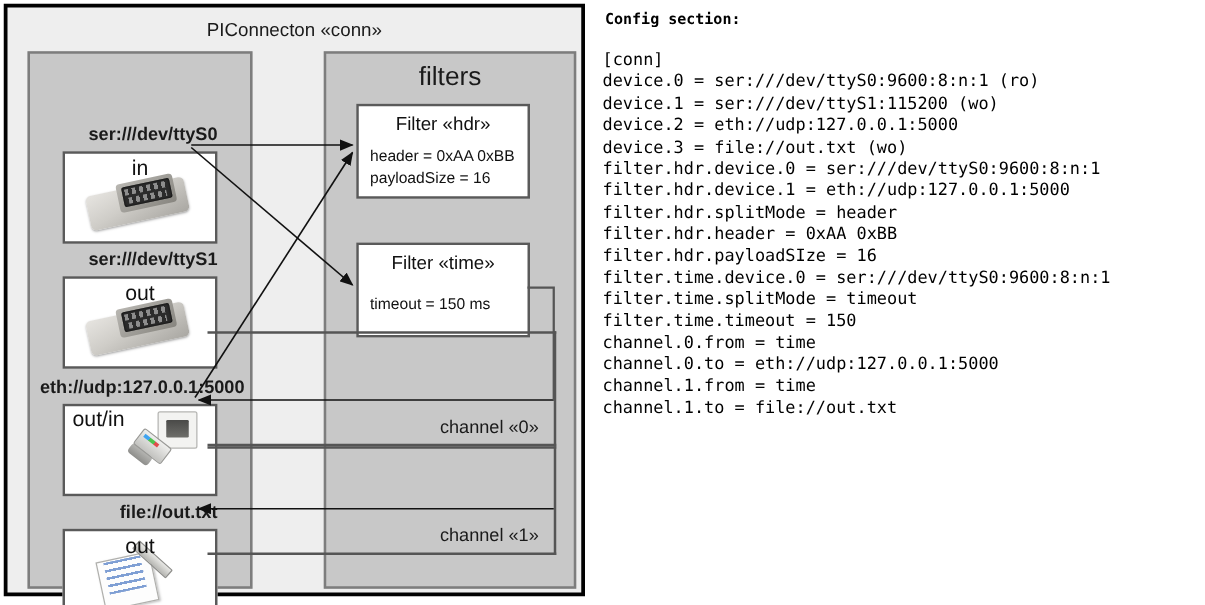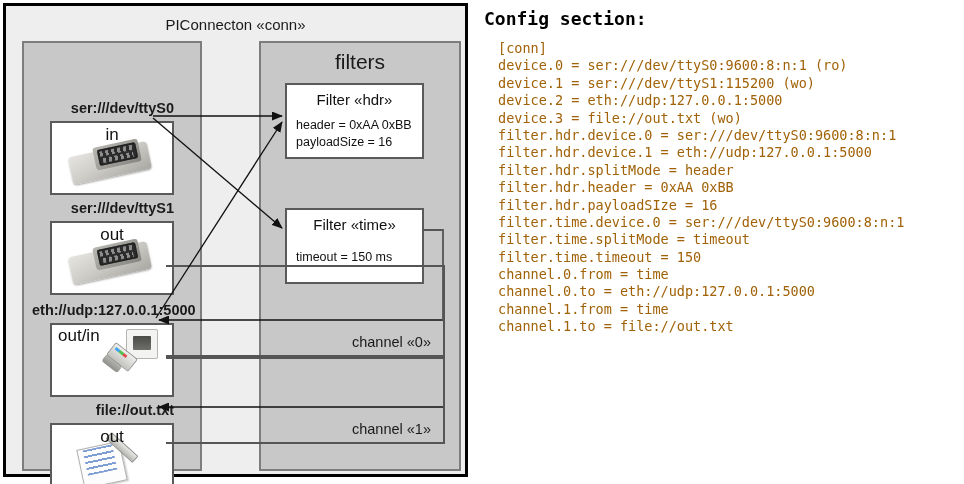--- a/index.html
+++ b/index.html
@@ -130,47 +130,47 @@
   .filter-title{
     position:absolute;left:0;top:6px;width:100%;text-align:center;
     font-size:15px;color:#111;
   }
   .filter-prop{
     position:absolute;left:9px;font-size:12.5px;color:#111;white-space:nowrap;
   }
   #filter-hdr{left:279px;top:77px;width:139px;height:76px;}
   #filter-hdr .p1{top:33px;}
   #filter-hdr .p2{top:50px;}
-  #filter-time{left:279px;top:188px;width:139px;height:76px;margin-top:14px;}
+  #filter-time{left:279px;top:188px;width:139px;height:76px;}
   #filter-time .p1{top:40px;}
 
   
   .channel-box{
     position:absolute;border:2px solid #555;box-sizing:border-box;
     background:transparent;border-left:none;margin-top:35px;
   }
   .channel-label{
     position:absolute;right:12px;bottom:5px;font-size:14.5px;color:#1a1a1a;
     white-space:nowrap;
   }
   #channel-0{left:160px;top:224px;width:279px;height:92px;}
   #channel-1{left:160px;top:316px;width:279px;height:87px;}
 
   
   #arrow-layer{position:absolute;left:0;top:0;width:465px;height:474px;}
 
   
   .config-panel{position:absolute;left:482px;top:0;width:482px;height:484px;}
   .config-heading{
-    position:absolute;left:2px;top:8px;font-size:18px;font-weight:bold;
+    position:absolute;left:2px;top:8px;font-size:12px;font-weight:bold;
     font-family:"DejaVu Sans Mono",monospace;color:#000;
   }
   .config-body{
-    position:absolute;left:16px;top:40px;font-size:13.5px;line-height:17.4px;
-    font-family:"DejaVu Sans Mono",monospace;color:#a16207;white-space:pre;
+    position:absolute;left:0;top:40px;font-size:13.5px;line-height:17.4px;
+    font-family:"DejaVu Sans Mono",monospace;color:#000000;white-space:pre;
   }
   .config-line{height:17.4px;white-space:pre;}
 </style>
 </head>
 <body>
 
 <div id="root">
 
   <div class="diagram-frame">
 

